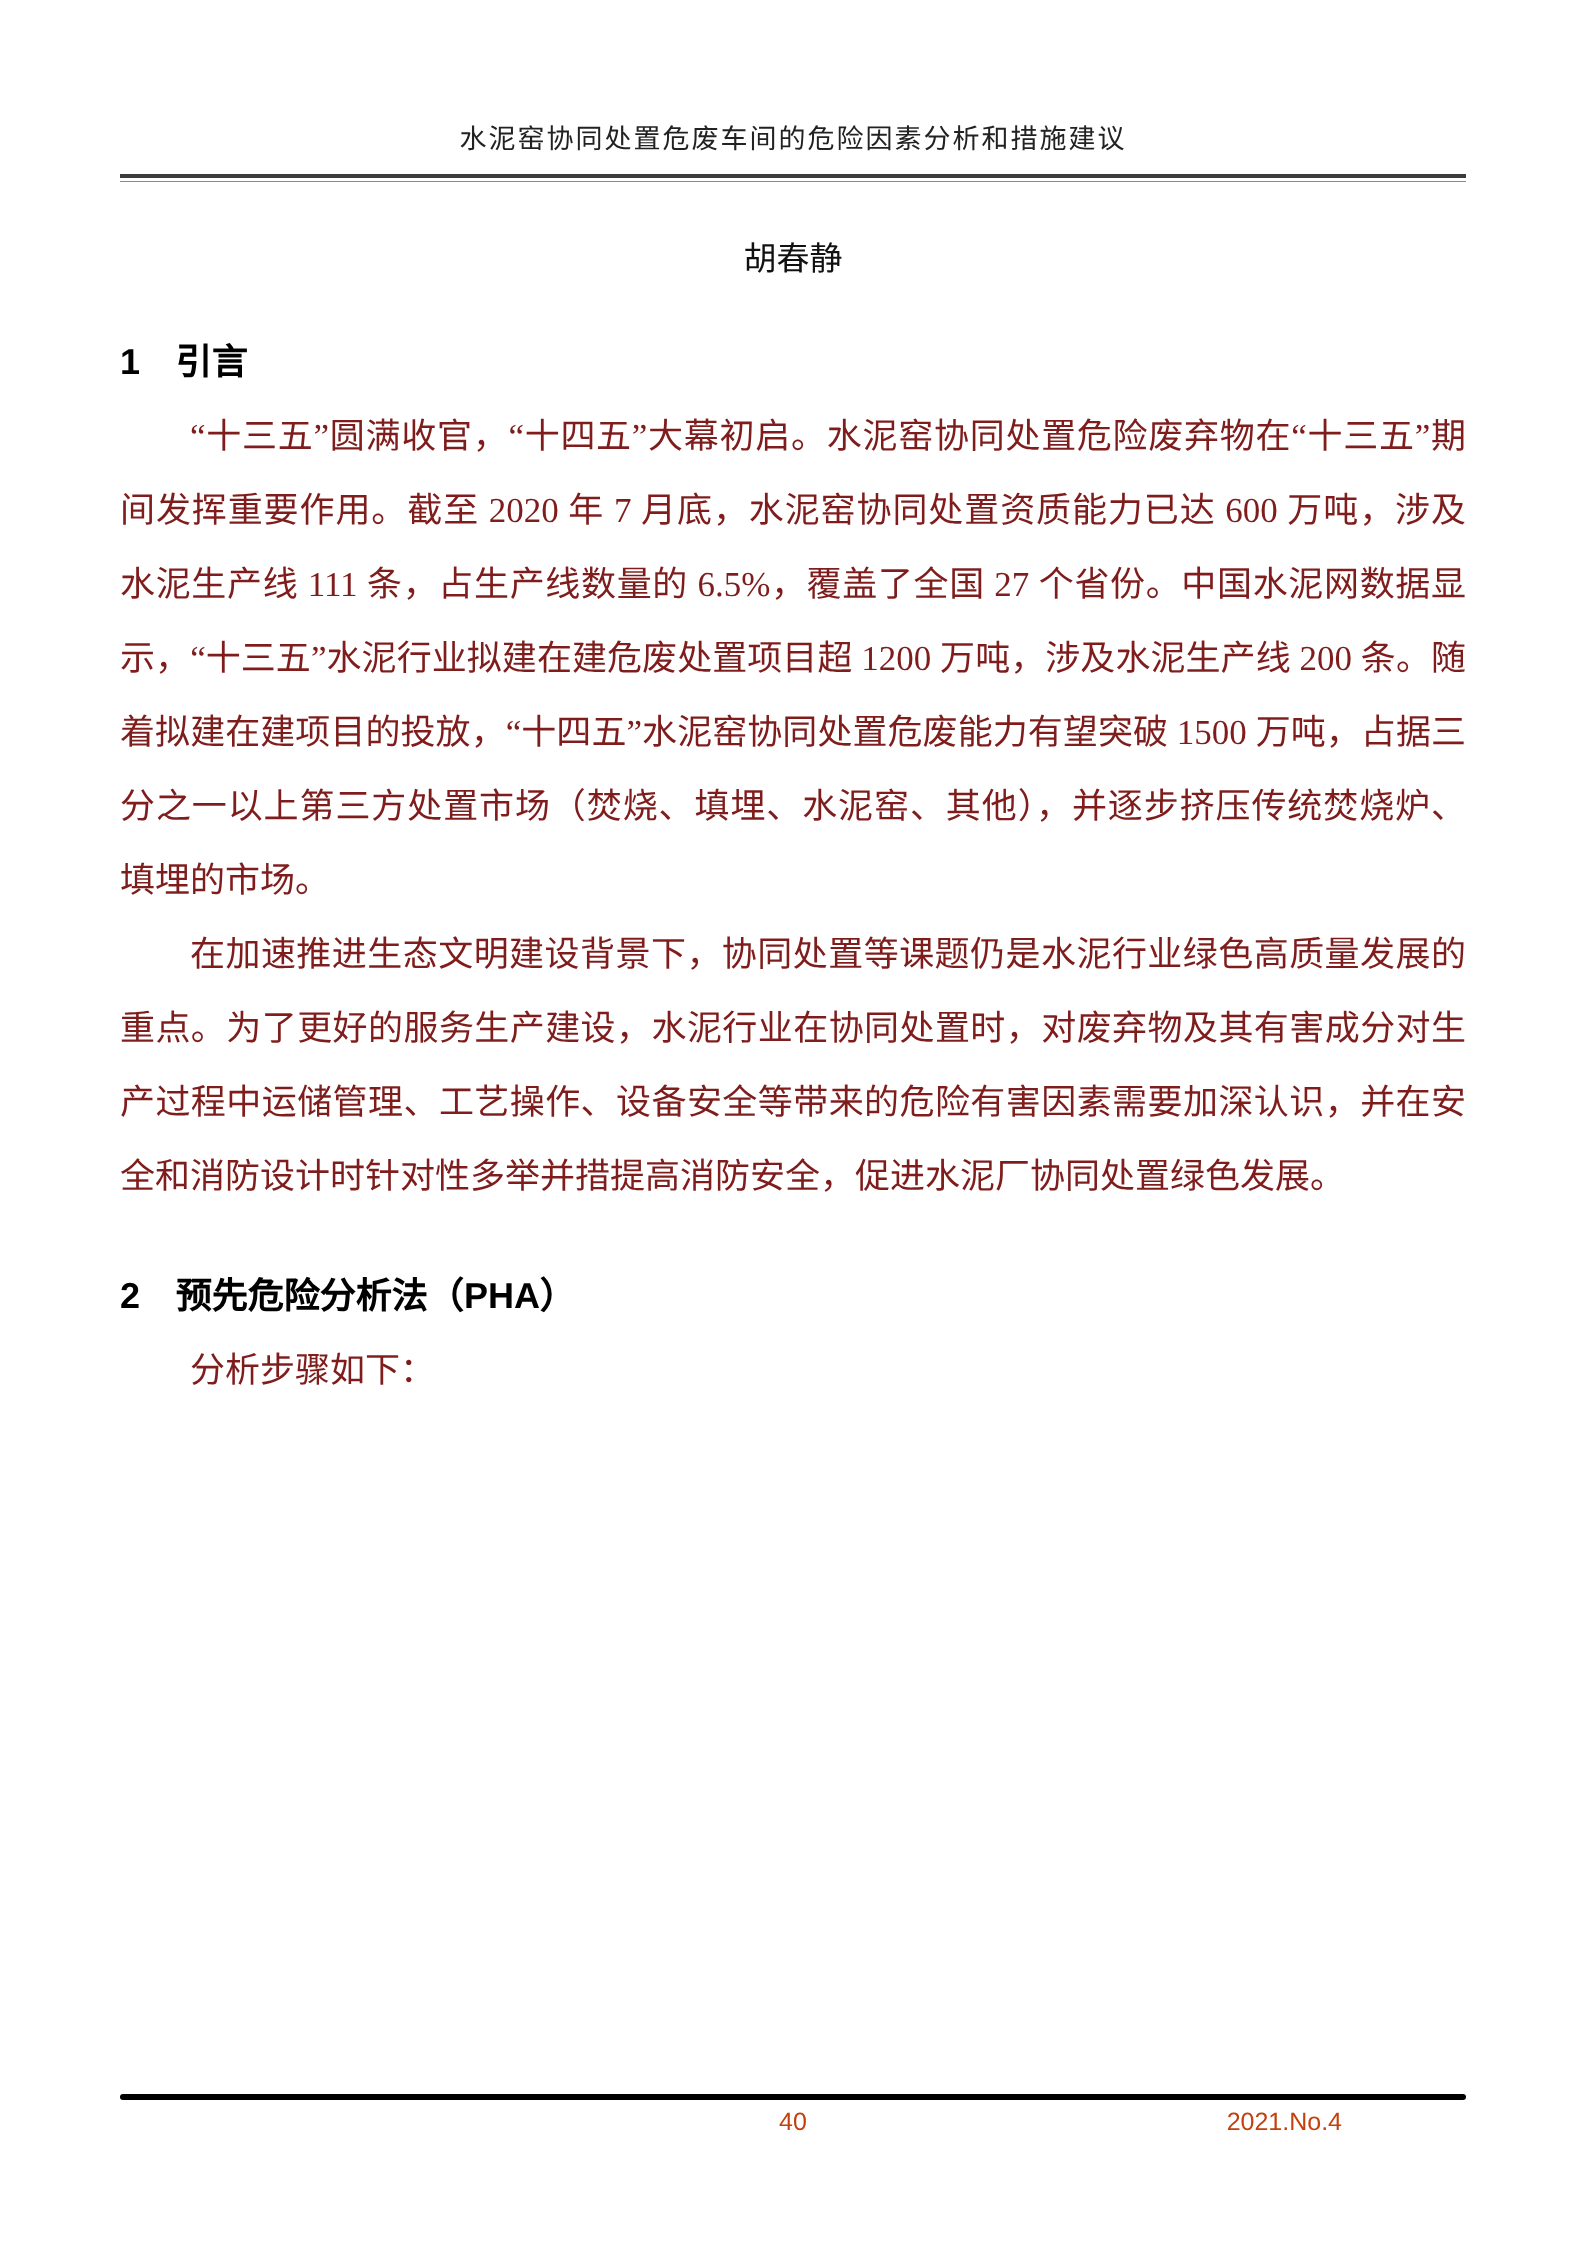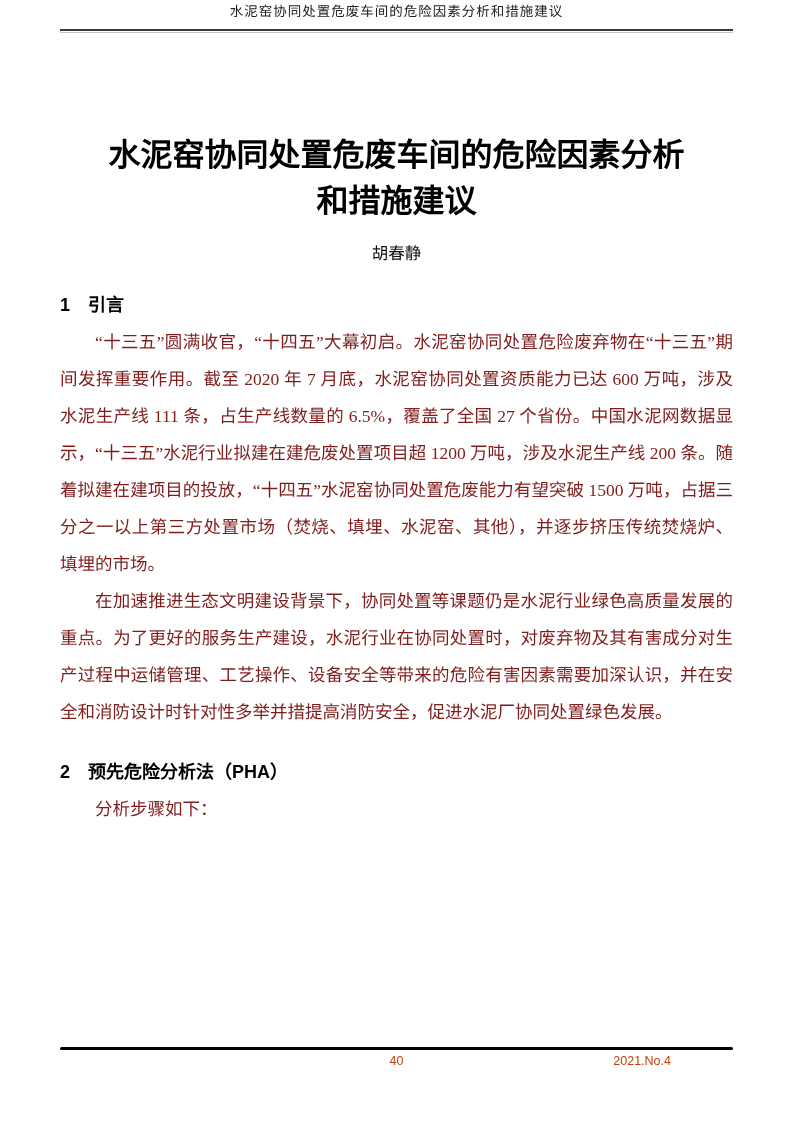--- a/index.html
+++ b/index.html
@@ -18,20 +18,21 @@
     height: 1122px;
     box-sizing: border-box;
   }
 
   
   .running-header {
     position: absolute;
     left: 60px;
     right: 60px;
     top: 0;
+    padding-top: 58px;
     text-align: center;
   }
   .running-title {
     font-size: 13.5px;
     letter-spacing: 1px;
     color: #222;
     padding-bottom: 9px;
     border-bottom: 2.5px solid #3c3c3c;
     box-shadow: 0 1.5px 0 #ffffff, 0 2px 0 #8a8a8a;
   }
@@ -126,24 +127,20 @@
 <body>
 
 <div class="page">
 
   <header class="running-header">
     <div class="running-title">水泥窑协同处置危废车间的危险因素分析和措施建议</div>
   </header>
 
   <main class="content">
 
-    <h1 class="article-title">
-      <span class="title-line">水泥窑协同处置危废车间的危险因素分析</span>
-      <span class="title-line">和措施建议</span>
-    </h1>
 
     <div class="author">胡春静</div>
 
 
     <h2 class="section-heading">1　引言</h2>
 
     <p class="para">“十三五”圆满收官，“十四五”大幕初启。水泥窑协同处置危险废弃物在“十三五”期间发挥重要作用。截至 2020 年 7 月底，水泥窑协同处置资质能力已达 600 万吨，涉及水泥生产线 111 条，占生产线数量的 6.5%，覆盖了全国 27 个省份。中国水泥网数据显示，“十三五”水泥行业拟建在建危废处置项目超 1200 万吨，涉及水泥生产线 200 条。随着拟建在建项目的投放，“十四五”水泥窑协同处置危废能力有望突破 1500 万吨，占据三分之一以上第三方处置市场（焚烧、填埋、水泥窑、其他），并逐步挤压传统焚烧炉、填埋的市场。</p>
 
     <p class="para">在加速推进生态文明建设背景下，协同处置等课题仍是水泥行业绿色高质量发展的重点。为了更好的服务生产建设，水泥行业在协同处置时，对废弃物及其有害成分对生产过程中运储管理、工艺操作、设备安全等带来的危险有害因素需要加深认识，并在安全和消防设计时针对性多举并措提高消防安全，促进水泥厂协同处置绿色发展。</p>
 

